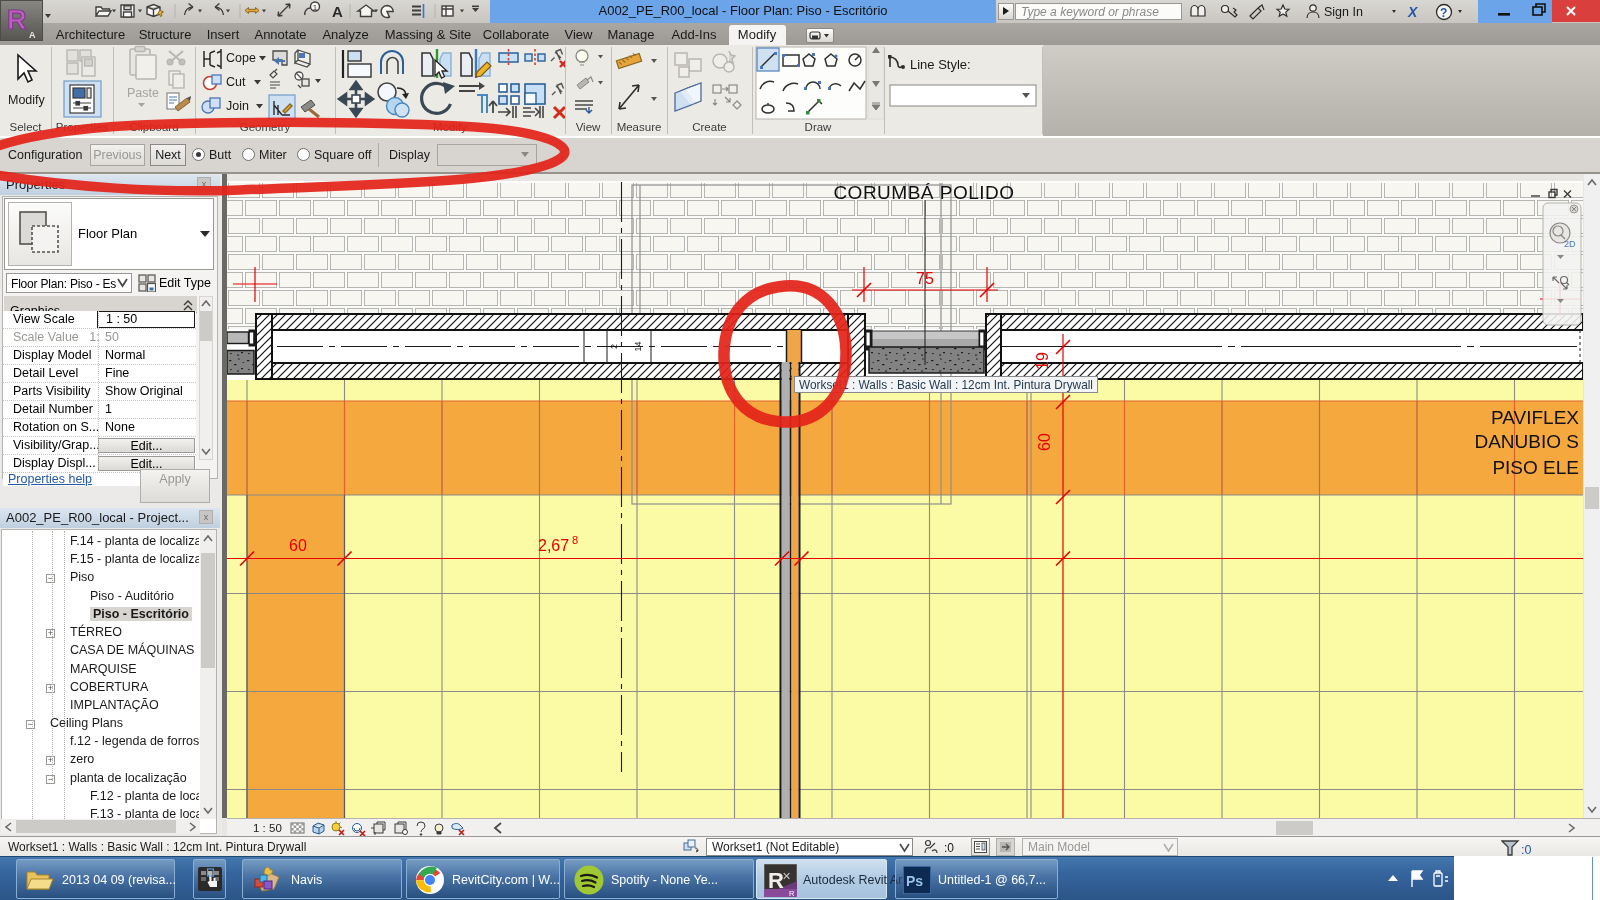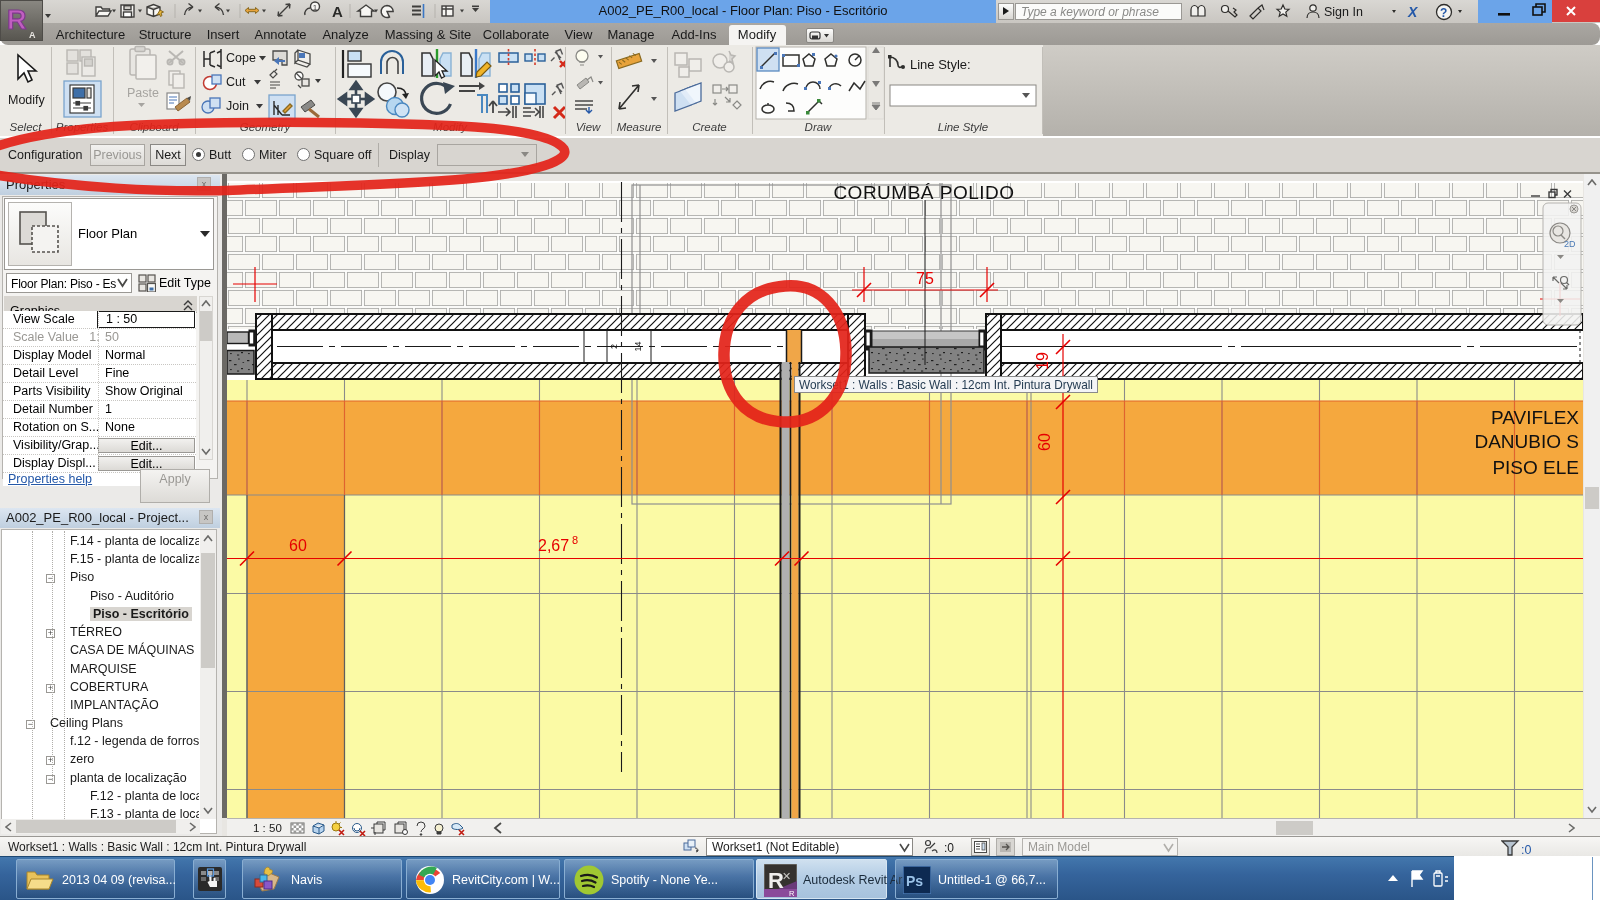--- a/index.html
+++ b/index.html
@@ -12,30 +12,30 @@
 #tb-blue1 { position:absolute; left:490px; top:0; width:506px; height:23px; background:#6ba4e9; }
 #tb-blue2 { position:absolute; left:1478px; top:0; width:74px; height:23px; background:#6ba4e9; }
 #tb-close { position:absolute; left:1552px; top:0; width:48px; height:22px; background:#d9403d;
   color:#fff; font-size:13px; text-align:center; line-height:21px; }
 #tb-title { position:absolute; left:490px; top:0; width:506px; height:23px; text-align:center;
   font-size:13px; line-height:22px; color:#111; }
 #rbtn { position:absolute; left:0; top:0; width:43px; height:41px;
   background:linear-gradient(#898781,#6b6963 60%,#585650); border:1px solid #4e4c48; z-index:5; }
 
 #tabrow { position:absolute; left:0; top:23px; width:1600px; height:22px;
-  background:linear-gradient(#aaa7a2,#9d9a95);border-radius:8px; }
+  background:linear-gradient(#aaa7a2,#9d9a95); }
 .tab { position:absolute; top:1px; height:21px; line-height:21px; font-size:13px; color:#1a1a1a; text-align:center; white-space:nowrap; }
 #tab-active { position:absolute; top:2px; height:20px; background:#f5f4f2; border-radius:3px 3px 0 0; }
 
 #ribbon { position:absolute; left:0; top:45px; width:1600px; height:91px; background:#eceae5; }
 #ribbon-right { position:absolute; left:1043px; top:0; width:557px; height:91px;
   background:linear-gradient(#cfccc6,#b4b1ab); }
 .pansep { position:absolute; top:2px; width:1px; height:87px; background:#c2bfb9; }
 .panlabel { position:absolute; top:76px; height:14px; width:100%; font-size:11.5px; color:#3c3c3c; text-align:center; }
-.panel { position:absolute; top:0; height:91px;font-style:italic; }
+.panel { position:absolute; top:0; height:91px; }
 
 #optionsbar { position:absolute; left:0; top:138px; width:1600px; height:36px;
   background:#d8d5d0; border-bottom:2px solid #96938c; font-size:12.5px; color:#1a1a1a; }
 
 #propPal { position:absolute; left:0; top:174px; width:222px; height:333px; background:#ebeae8; }
 #projBrw { position:absolute; left:0; top:507px; width:222px; height:329px; background:#ebeae8; }
 .paltitle { position:absolute; left:0; top:1px; width:220px; height:20px;
   background:linear-gradient(#dce6f1,#bfcfdf); font-size:13px; color:#1a1a1a; padding:2px 0 0 6px; }
 .palclose { position:absolute; top:3px; width:14px; height:14px; background:#c7c6c4; color:#6e6d6b;
   font-size:9px; text-align:center; line-height:13px; border:1px solid #b0afad; }
@@ -198,23 +198,20 @@
     </div>
   <div class="panel" style="left:611px;width:56px">
       <div class="panlabel">Measure</div>
     </div>
   <div class="panel" style="left:667px;width:85px">
       <div class="panlabel">Create</div>
     </div>
   <div class="panel" style="left:752px;width:132px">
       <div class="panlabel">Draw</div>
     </div>
-  <div class="panel" style="left:884px;width:158px">
-      <div class="panlabel">Line Style</div>
-    </div>
 
   <svg class="abs" style="left:0;top:0" width="51" height="76" viewBox="0 0 51 76">
     <path d="M18 10 L18 34 L24 28 L28 37 L32 35 L28 26 L36 26 Z" fill="#fff" stroke="#1a1a1a" stroke-width="1.6"></path>
     <text x="8" y="59" font-size="12.5" fill="#1a1a1a">Modify</text>
   </svg>
 
   <svg class="abs" style="left:51px;top:0" width="62px" height="76" viewBox="0 0 62 76">
     <g stroke="#b9b7b3" stroke-width="1.4" fill="#e3e1dd">
       <rect x="16" y="5" width="11" height="11"></rect>
         <rect x="29" y="5" width="11" height="11"></rect>

